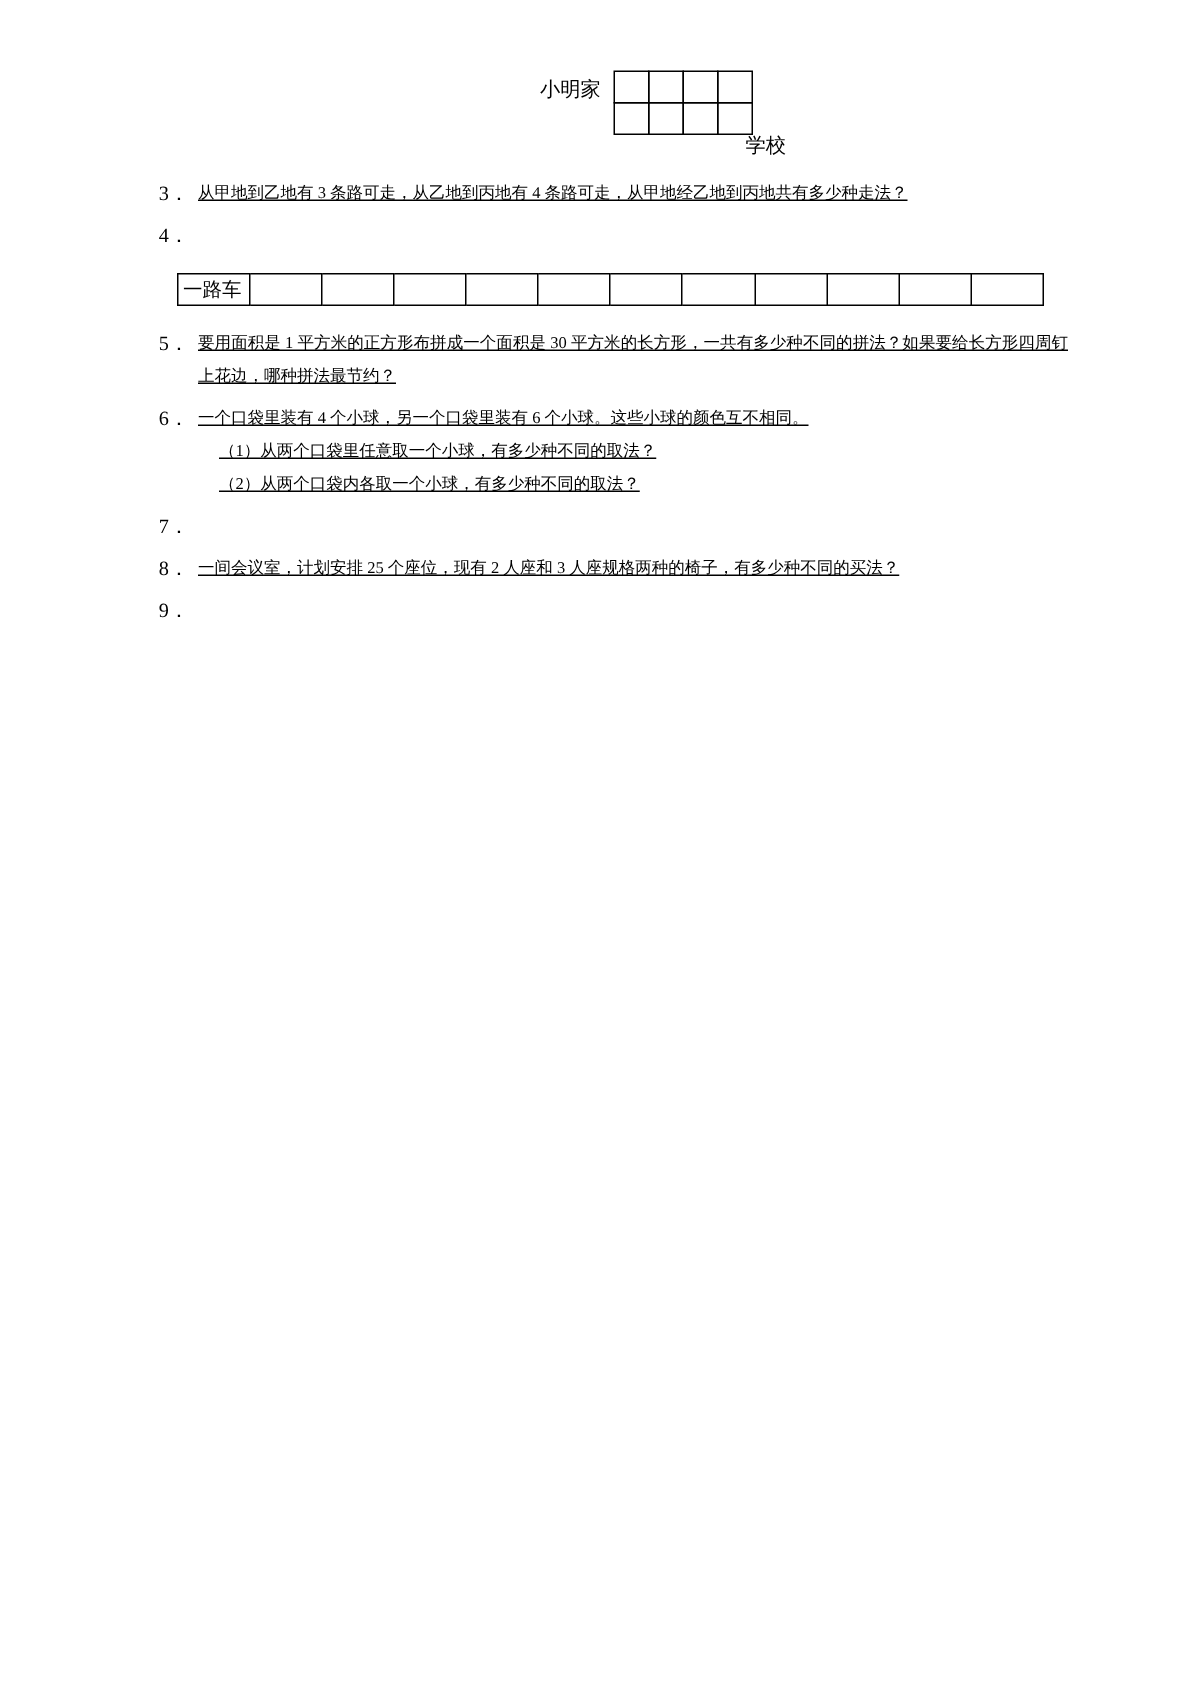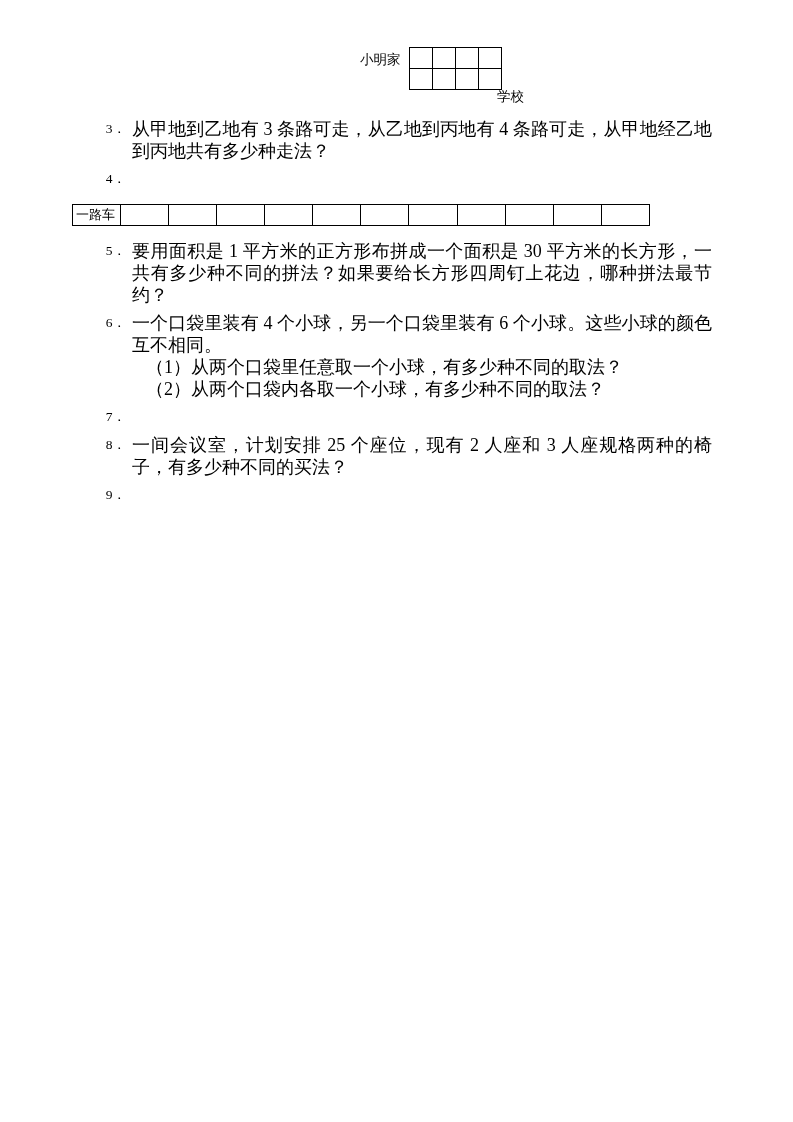--- a/index.html
+++ b/index.html
@@ -78,38 +78,39 @@
     width: 34px;
     flex: 0 0 34px;
     text-align: right;
     padding-right: 6px;
     font-size: 13.5px;
     line-height: 22px;
     box-sizing: border-box;
   }
   .q-body {
     flex: 1 1 auto;
-    font-size: 18px;
+    font-size: 11px;
     line-height: 22px;
     max-width: 580px;
     text-align: justify;
+    text-decoration: underline;
   }
   .q-sub {
     display: block;
     padding-left: 14px;
   }
 
   .q-left-pad {
     margin-left: 116px;
   }
 
   
   .bus-table-wrap {
     margin: 14px 0 14px 0;
-    padding-left: 72px;
+    padding-left: 118px;
     border-radius: 21px;
   }
   table.bus-table {
     border-collapse: collapse;
     table-layout: fixed;
     width: 578px;
   }
   table.bus-table td {
     border: 1px solid #000000;
     height: 20px;

